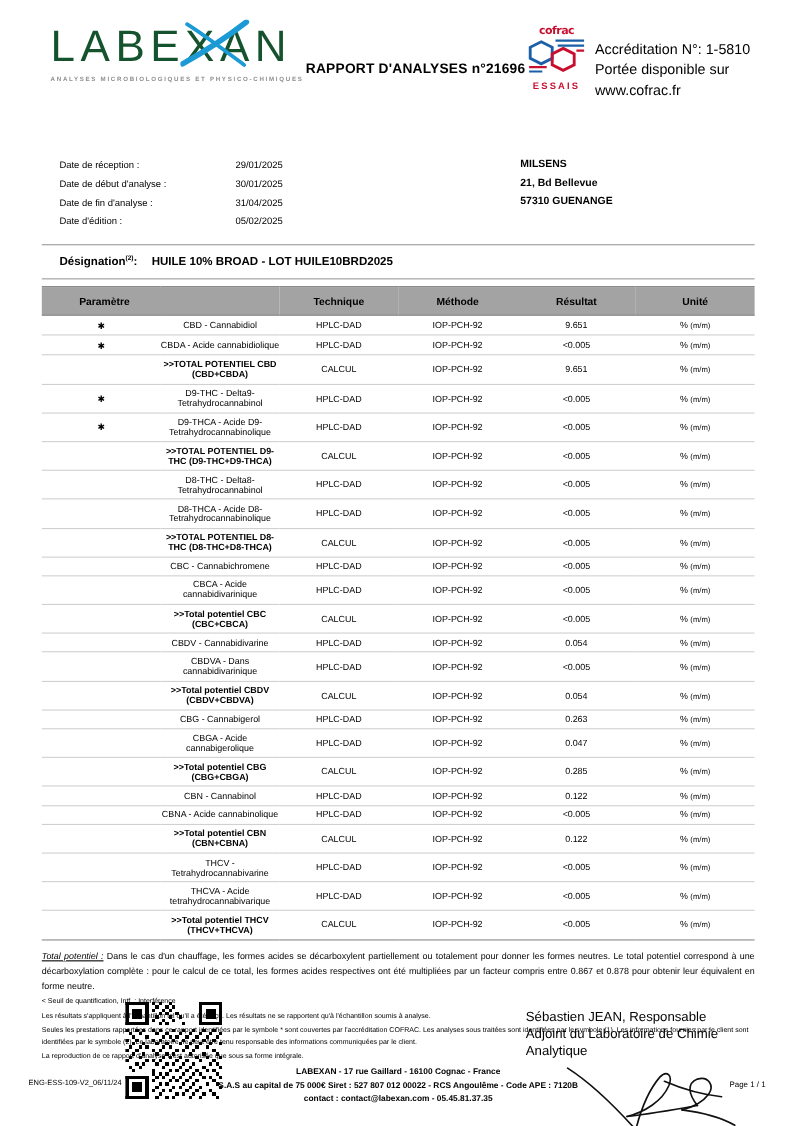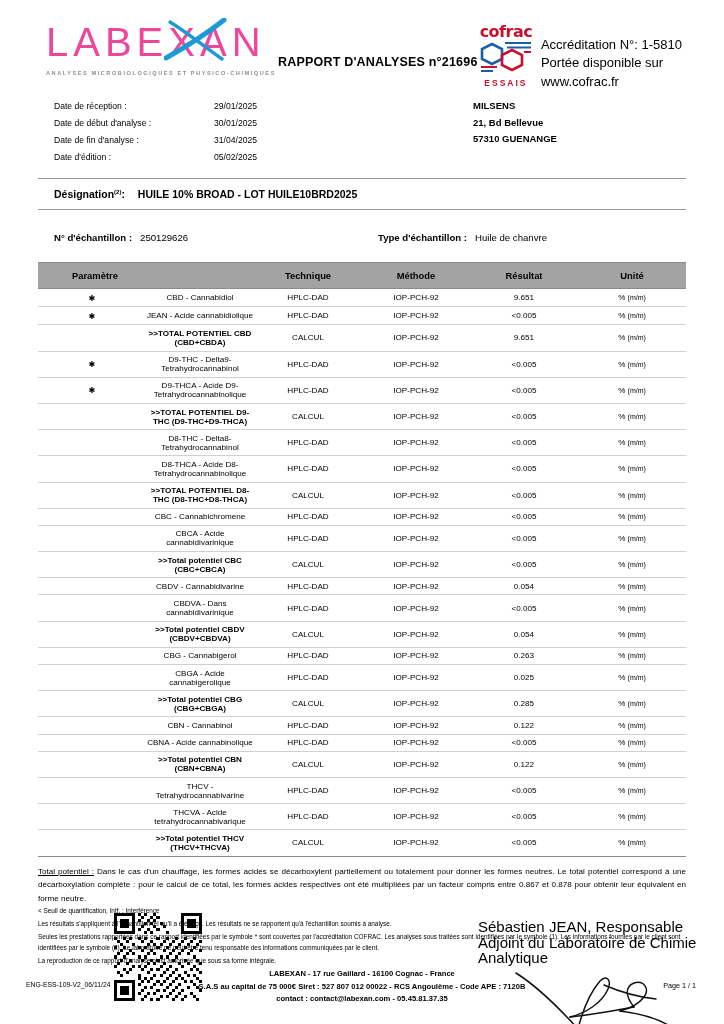--- a/index.html
+++ b/index.html
@@ -32,21 +32,21 @@
     position: absolute;
     left: 8px;
     top: 22px;
     width: 250px;
   }
   .logo-word {
     position: relative;
     font-family: "Liberation Sans", sans-serif;
     font-size: 40px;
     letter-spacing: 5px;
-    color: #ec4899;
+    color: #14532d;
     font-weight: 400;
     line-height: 1;
   }
   .logo-swoosh {
     position: absolute;
     left: 118px;
     top: -4px;
     width: 64px;
     height: 44px;
     pointer-events: none;
@@ -73,21 +73,21 @@
     top: 24px;
     display: flex;
     align-items: flex-start;
   }
   .cofrac-mark {
     width: 54px;
     position: relative;
     text-align: center;
   }
   .cofrac-top {
-    font-size: 16px;
+    font-size: 10px;
     font-weight: 700;
     color: #c8102e;
     font-family: "DejaVu Sans", sans-serif;
     letter-spacing: -0.5px;
     line-height: 1;
   }
   .cofrac-essais {
     font-size: 8.5px;
     font-weight: 700;
     color: #c8102e;
@@ -99,20 +99,21 @@
     margin-left: 8px;
     padding-top: 12px;
     font-size: 13px;
     line-height: 1.42;
     color: #000;
   }
 
   
   .info {
     position: relative;
+    margin-top: 44px;
     height: 80px;
   }
   .dates {
     position: absolute;
     left: 16px;
     top: 0;
     width: 290px;
   }
   .date-row {
     display: flex;
@@ -206,33 +207,33 @@
   tr.total td.c-param.caps { font-weight: 700; }
   tr:last-child td { border-bottom: 1px solid #8a8a8a; }
 
   
   .note {
     margin-top: 8px;
     font-size: 8.1px;
     line-height: 13.6px;
     text-align: justify;
   }
-  .note u { text-decoration: underline; }
+  .note u { text-decoration: underline; font-style: italic; }
 
   
   .sig-area {
     position: relative;
     height: 130px;
     margin-top: 4px;
   }
   .sig-text {
     position: absolute;
     left: 440px;
     top: 10px;
-    font-size: 15px;
+    font-size: 12px;
     line-height: 15.5px;
     width: 240px;
   }
   .sig-scribble {
     position: absolute;
     left: 470px;
     top: 58px;
     width: 180px;
     height: 70px;
   }
@@ -359,26 +360,20 @@
 
   <hr class="rule">
 
   <div class="designation">
     <span class="d-label">Désignation</span><sup>(2)</sup><span>:</span>
     <span class="d-value">HUILE 10% BROAD - LOT HUILE10BRD2025</span>
   </div>
 
   <hr class="rule">
 
-  <div class="sample-row">
-    <span class="lbl">N° d'échantillon :</span><span class="val">250129626</span>
-    <span class="sample-type">
-      <span class="lbl">Type d'échantillon :</span><span class="val">Huile de chanvre</span>
-    </span>
-  </div>
 
   <table class="results">
     <thead>
       <tr>
         <th class="param-h" colspan="2">Paramètre</th>
         <th>Technique</th>
         <th>Méthode</th>
         <th>Résultat</th>
         <th>Unité</th>
       </tr>
@@ -387,21 +382,21 @@
         <tr>
           <td class="c-star">✱</td>
           <td class="c-param">CBD - Cannabidiol</td>
           <td class="c-tech">HPLC-DAD</td>
           <td class="c-meth">IOP-PCH-92</td>
           <td class="c-res">9.651</td>
           <td class="c-unit"><span>% </span><span class="unit-small">(m/m)</span></td>
         </tr>
         <tr>
           <td class="c-star">✱</td>
-          <td class="c-param">JEAN - Acide cannabidiolique</td>
+          <td class="c-param">CBDA - Acide cannabidiolique</td>
           <td class="c-tech">HPLC-DAD</td>
           <td class="c-meth">IOP-PCH-92</td>
           <td class="c-res">&lt;0.005</td>
           <td class="c-unit"><span>% </span><span class="unit-small">(m/m)</span></td>
         </tr>
         <tr class="total">
           <td class="c-star"></td>
           <td class="c-param caps">&gt;&gt;TOTAL POTENTIEL CBD (CBD+CBDA)</td>
           <td class="c-tech">CALCUL</td>
           <td class="c-meth">IOP-PCH-92</td>
@@ -510,21 +505,21 @@
           <td class="c-tech">HPLC-DAD</td>
           <td class="c-meth">IOP-PCH-92</td>
           <td class="c-res">0.263</td>
           <td class="c-unit"><span>% </span><span class="unit-small">(m/m)</span></td>
         </tr>
         <tr>
           <td class="c-star"></td>
           <td class="c-param">CBGA - Acide cannabigerolique</td>
           <td class="c-tech">HPLC-DAD</td>
           <td class="c-meth">IOP-PCH-92</td>
-          <td class="c-res">0.025</td>
+          <td class="c-res">0.047</td>
           <td class="c-unit"><span>% </span><span class="unit-small">(m/m)</span></td>
         </tr>
         <tr class="total">
           <td class="c-star"></td>
           <td class="c-param caps">&gt;&gt;Total potentiel CBG (CBG+CBGA)</td>
           <td class="c-tech">CALCUL</td>
           <td class="c-meth">IOP-PCH-92</td>
           <td class="c-res">0.285</td>
           <td class="c-unit"><span>% </span><span class="unit-small">(m/m)</span></td>
         </tr>

